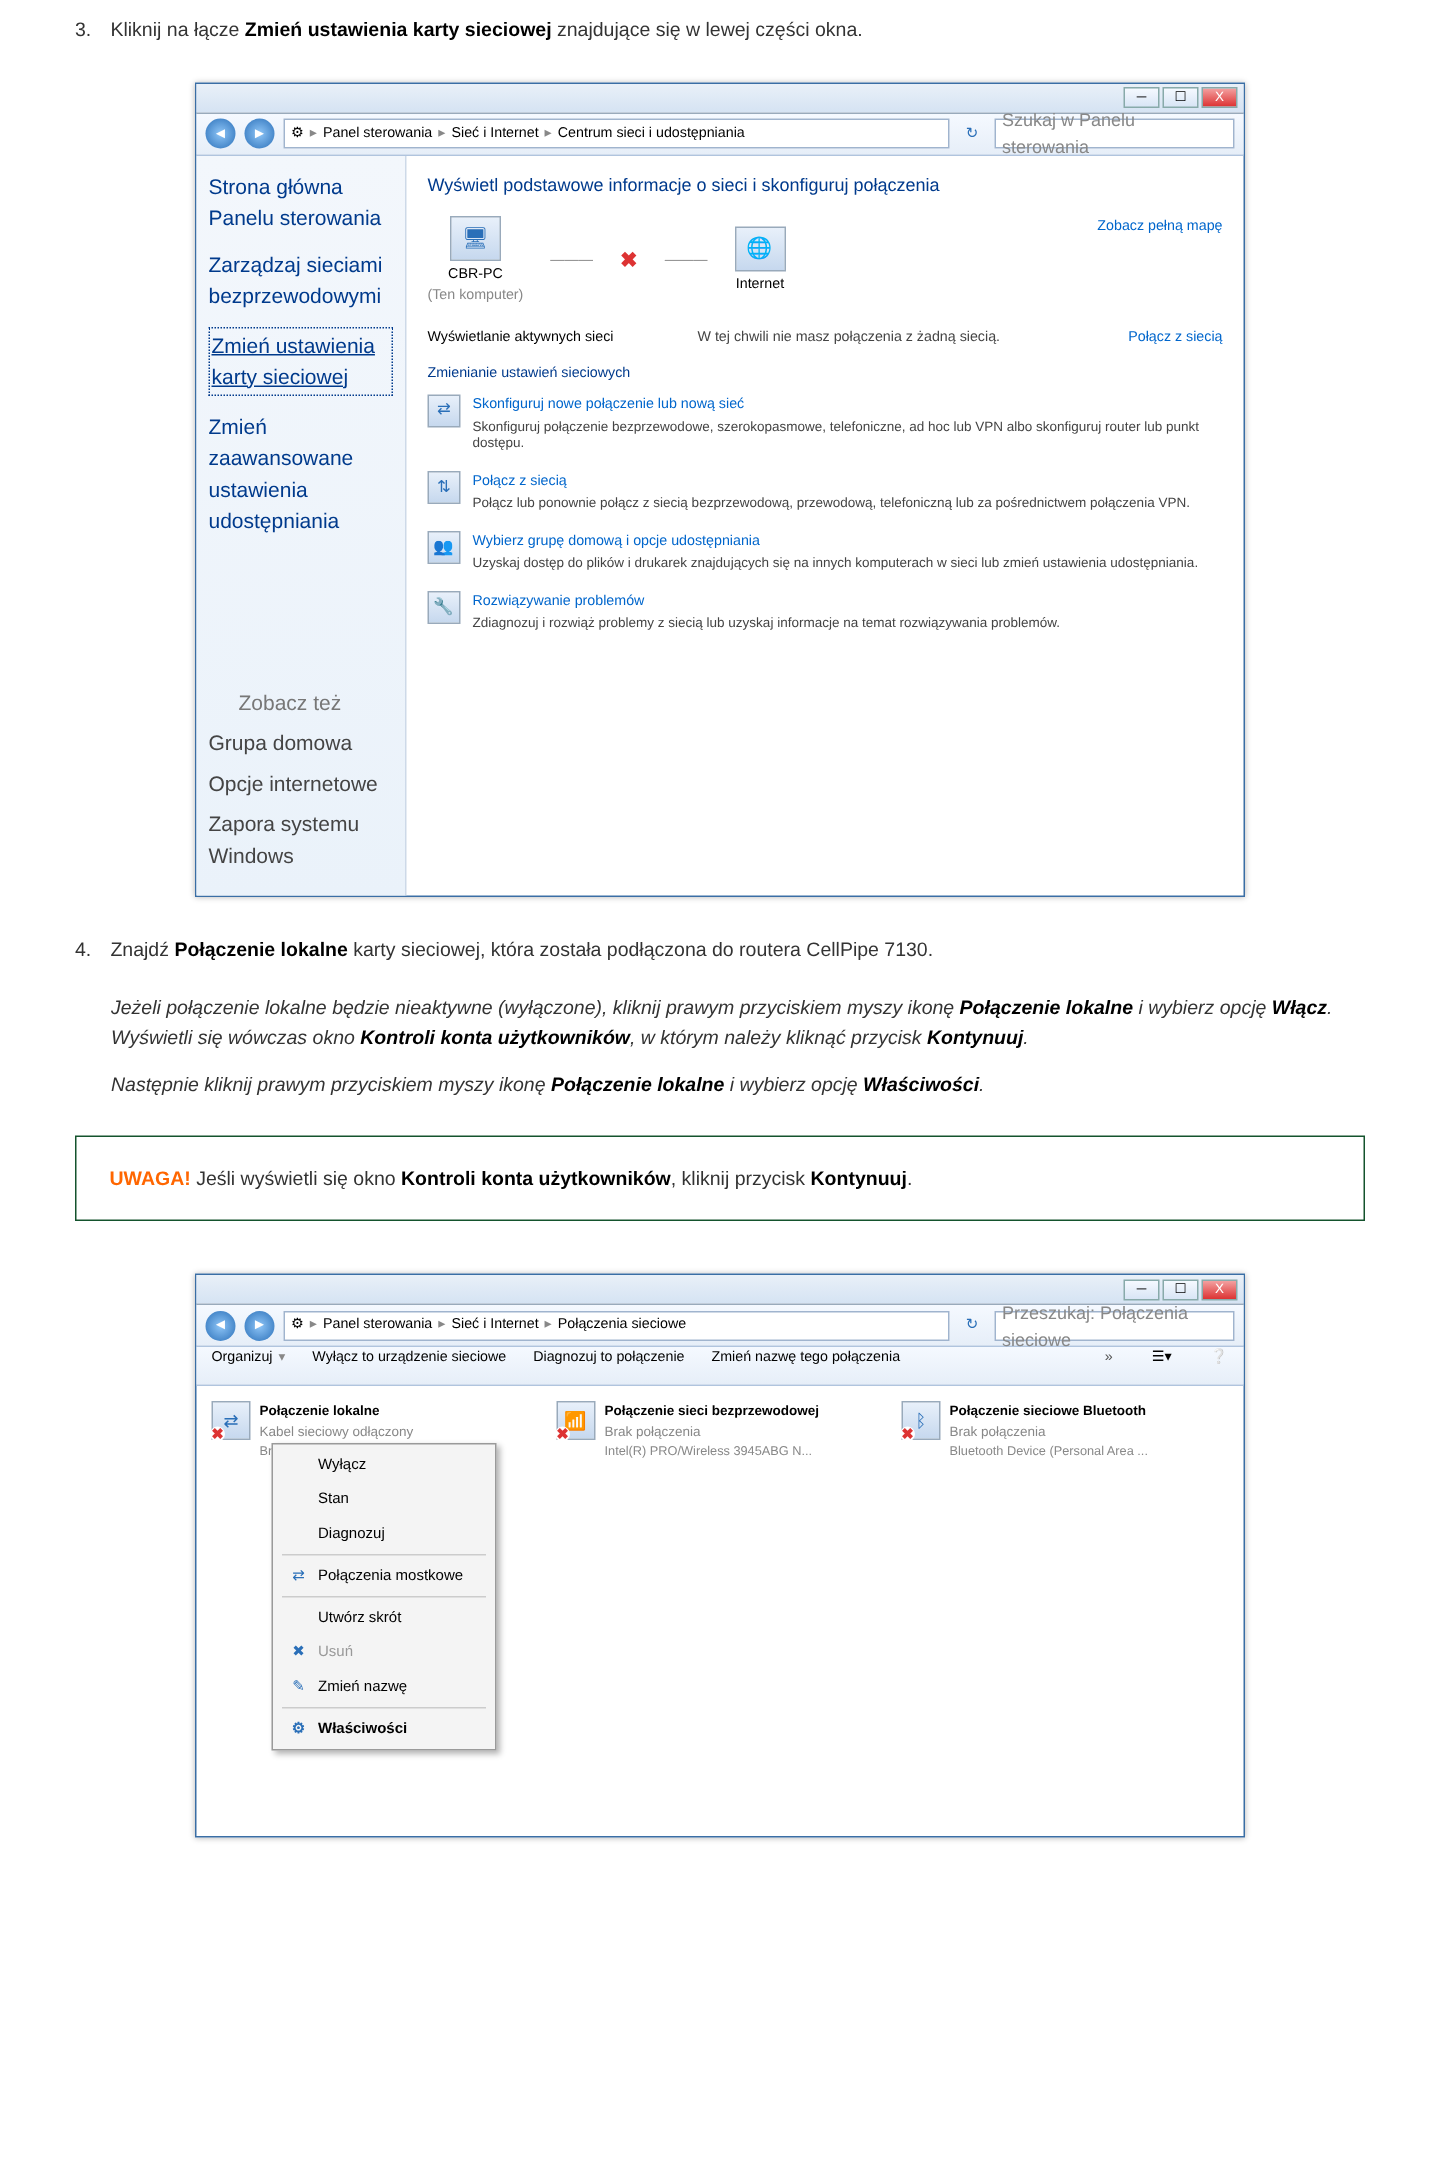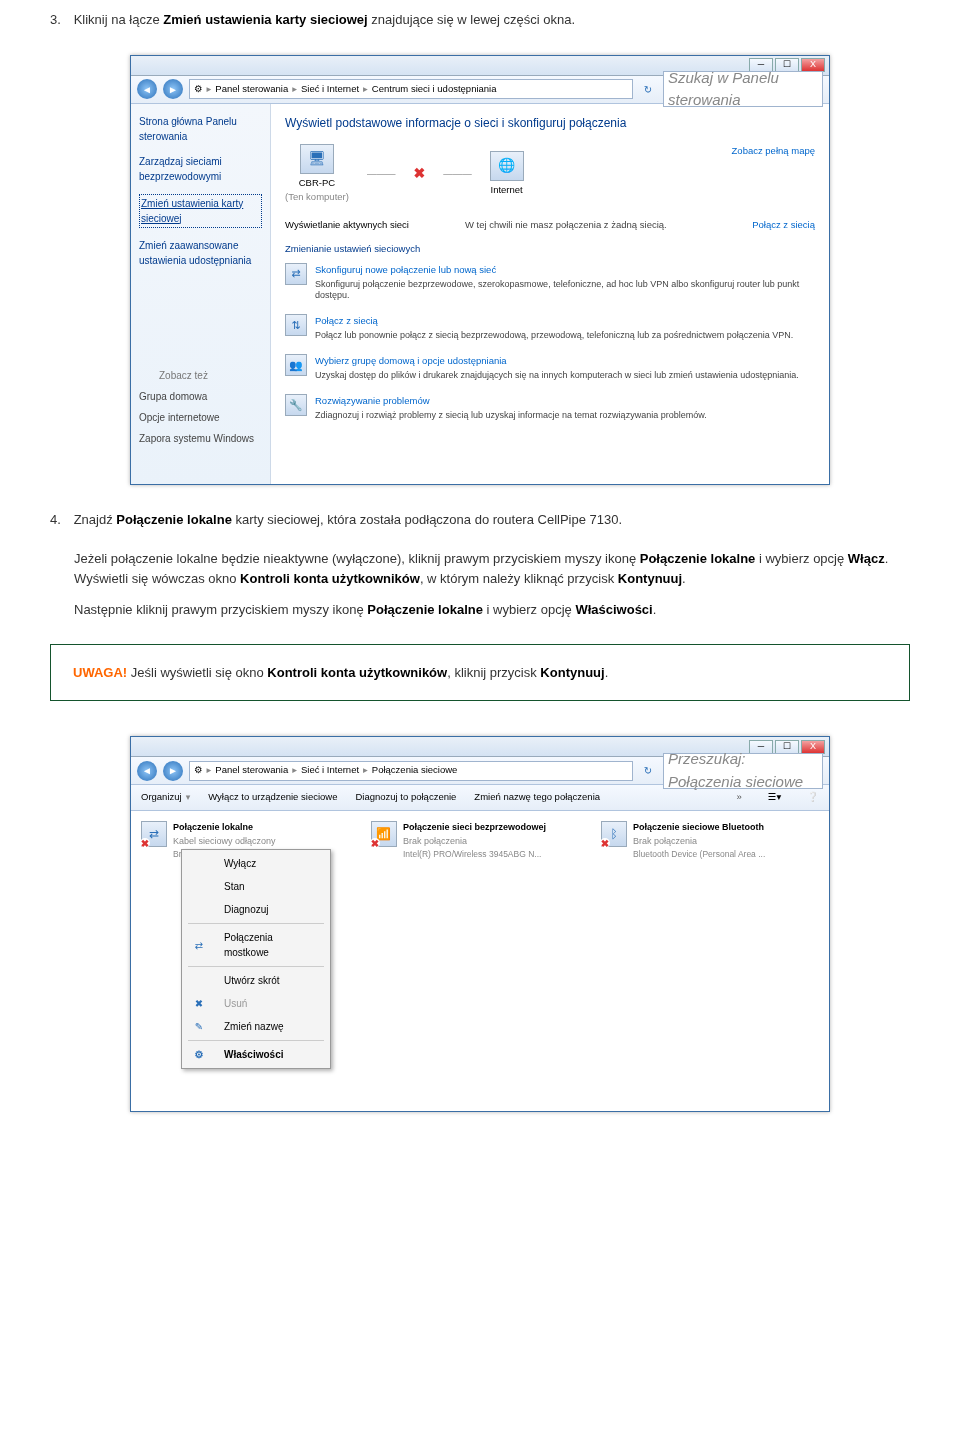--- a/index.html
+++ b/index.html
@@ -63,34 +63,34 @@
     background: #fff;
     border: 1px solid #a0b4ce;
     height: 20px;
     display:flex;align-items:center;
     padding: 0 4px;
     gap: 4px;
     font-size: 9.5px;
   }
   .bc-sep { color:#888; }
   .search {
-    width: 160px; height: 36px;
+    width: 160px; height: 20px;
     background:#fff;border:1px solid #a0b4ce;
-    color:#888;font-style:italic;
+    color:#888;
     padding: 0 4px; display:flex;align-items:center;
-    font-size:15px;
+    font-size:12px;
   }
   .refresh { width:18px;height:18px;display:flex;align-items:center;justify-content:center;color:#2a6fb8; }
   .win-body { display:flex; min-height: 380px; }
   .sidebar {
     width: 140px;
     background: linear-gradient(#f3f7fc,#eaf2fa);
     border-right: 1px solid #cdd9e8;
     padding: 10px 8px;
-    font-size: 10px;
+    font-size: 14px;
     color: #003a8c;
   }
   .sidebar .task { margin-bottom: 10px; cursor:pointer; }
   .sidebar .task.emph { text-decoration: underline; border:1px dotted #003a8c; padding:1px; }
   .sidebar .seealso { margin-top: 100px; color:#444;}
   .sidebar .seealso-title { color:#777; margin-bottom:6px;margin-left:20px;}
   .sidebar .seealso div { margin-bottom:6px;}
   .main {
     flex:1; padding: 10px 14px; font-size:9.5px;
   }
@@ -110,37 +110,37 @@
   .netrow .val { flex:1;color:#444; }
   .netrow .lnk { color:#0066cc;cursor:pointer; }
   .task-list .task-item { display:flex;gap:8px;margin-bottom:12px; }
   .task-list .icon {
     width:22px;height:22px;background:linear-gradient(#e8f0fa,#c6d8ee);
     border:1px solid #9ab;flex-shrink:0;
     display:flex;align-items:center;justify-content:center;font-size:11px;color:#2a6fb8;
   }
   .task-list .ti-title { color:#0066cc;margin-bottom:2px;cursor:pointer; }
   .task-list .ti-desc { color:#444; font-size:9px; line-height:1.3; }
-  .para { margin: 12px 0 12px 24px; }
+  .para { margin: 12px 0 12px 24px; font-style: italic; }
   .alert-box {
     border: 1px solid #14532d;
     padding: 18px 22px;
     margin: 24px 0 35px 0;
     color: #ff6600;
   }
   .alert-box .uwaga { font-weight:bold; }
   .alert-box .msg { color:#333;display:inline; }
   .alert-box b { color:#000; }
 
   
   .win2 .win-body { display:block; min-height: 300px; }
   .toolbar {
     background: linear-gradient(#f5f9ff,#e6eef8);
     height: 26px;
-    display:flex;align-items:center;
+    display:flex;align-items:flex-start;
     padding: 0 10px;
     border-bottom:1px solid #b0c4de;
     gap: 18px;
     font-size:9.5px;
   }
   .toolbar span { cursor:pointer; }
   .toolbar .tarrow { color:#888;font-size:9px;margin-left:-14px; }
   .toolbar .more { margin-left:auto;color:#555; }
   .conn-area { padding:10px;display:flex;gap:30px;align-items:flex-start; }
   .conn {
@@ -154,21 +154,21 @@
   .conn-icon .xmark { position:absolute;bottom:-2px;left:-2px;color:#d33;font-weight:bold;font-size:10px;background:#fff;border-radius:50%;width:10px;height:10px;display:flex;align-items:center;justify-content:center; }
   .conn-text .ct-title { font-weight:bold;color:#000; }
   .conn-text .ct-sub1 { color:#888; }
   .conn-text .ct-sub2 { color:#888;font-size:8.5px; }
   .ctx-menu {
     position:absolute; margin-top:28px; margin-left:40px;
     width:150px;background:#f4f4f4;border:1px solid #9a9a9a;
     box-shadow:2px 2px 4px rgba(0,0,0,0.3);font-size:10px;
     padding:2px;
   }
-  .ctx-menu .mi { padding:4px 8px;display:flex;align-items:center;gap:18px;cursor:pointer; }
+  .ctx-menu .mi { padding:4px 8px;display:flex;align-items:flex-start;gap:6px;cursor:pointer; }
   .ctx-menu .sep { height:1px;background:#ccc;margin:2px 4px; }
   .ctx-menu .mi .micon { width:14px;height:14px;display:flex;align-items:center;justify-content:center;font-size:10px;color:#2a6fb8; }
   .ctx-menu .mi.strong { font-weight:bold; }
 </style>
 </head>
 <body>
 
 <div class="step-text">
   <span class="step-num">3.</span>
   <span class="step-body">

